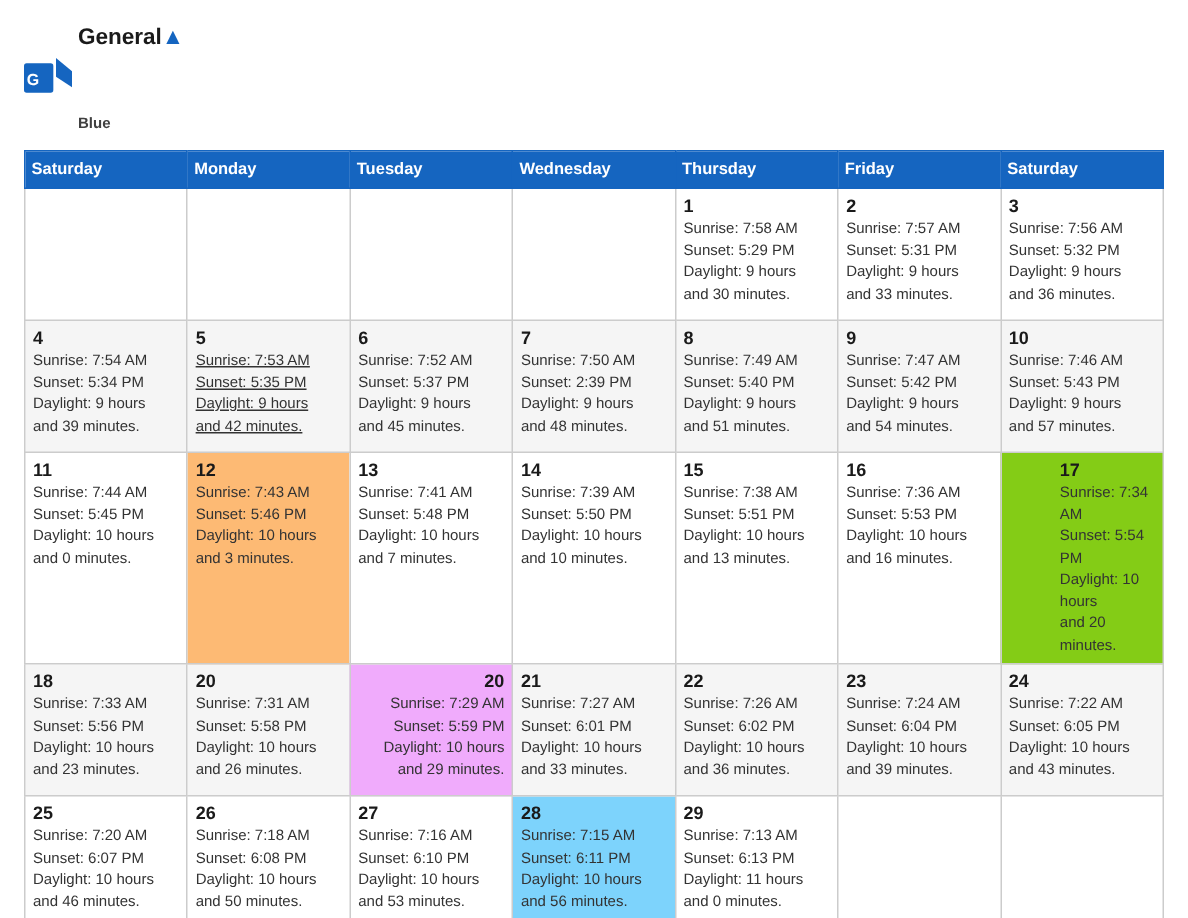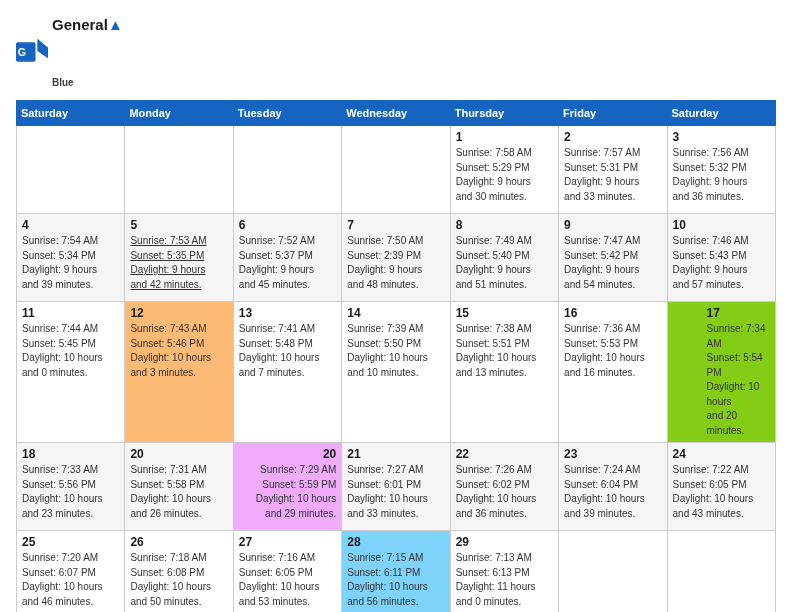--- a/index.html
+++ b/index.html
@@ -301,21 +301,21 @@
         <td style="background: rgb(255, 255, 255);">
           <div class="day-number">26</div>
           <div class="day-info" style="white-space: pre-line;">Sunrise: 7:18 AM
 Sunset: 6:08 PM
 Daylight: 10 hours
 and 50 minutes.</div>
         </td>
         <td style="background: rgb(255, 255, 255);">
           <div class="day-number">27</div>
           <div class="day-info" style="white-space: pre-line;">Sunrise: 7:16 AM
-Sunset: 6:05 PM
+Sunset: 6:10 PM
 Daylight: 10 hours
 and 53 minutes.</div>
         </td>
         <td style="background: #7dd3fc; margin-top: 40px;">
           <div class="day-number">28</div>
           <div class="day-info" style="white-space: pre-line;">Sunrise: 7:15 AM
 Sunset: 6:11 PM
 Daylight: 10 hours
 and 56 minutes.</div>
         </td>

